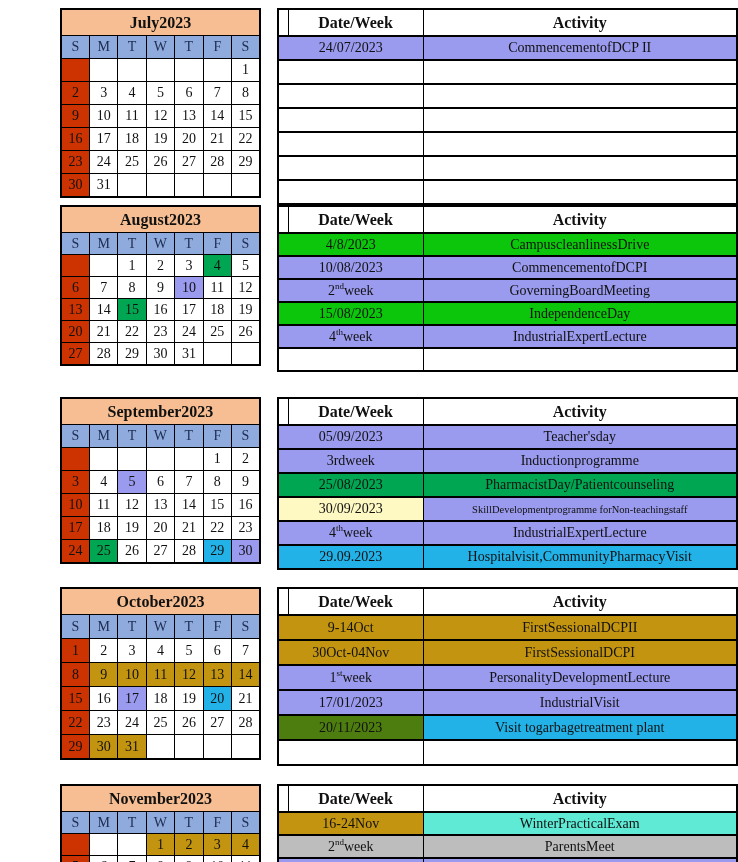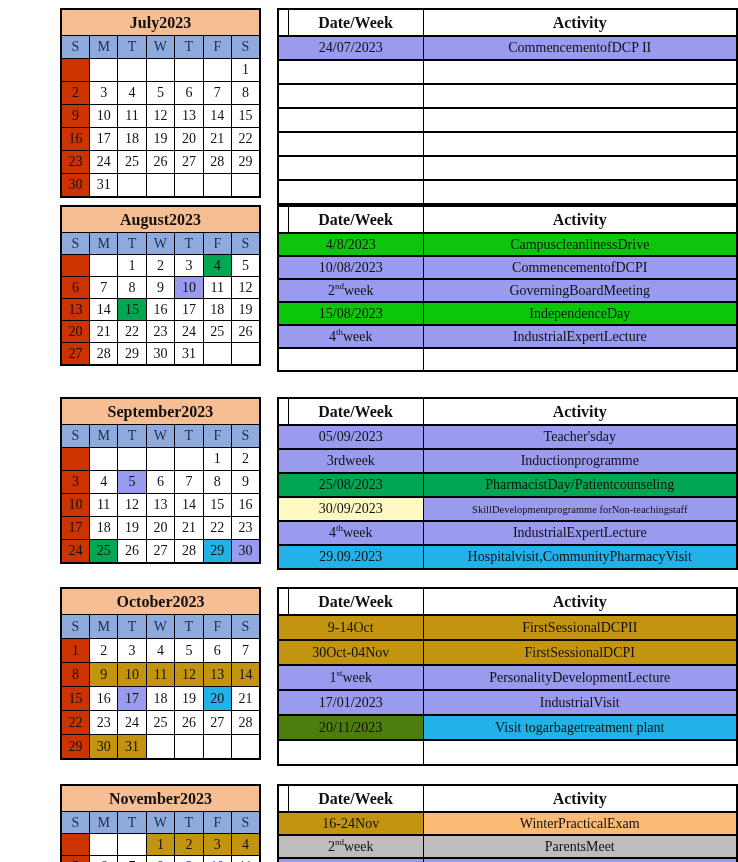--- a/index.html
+++ b/index.html
@@ -527,21 +527,21 @@
     <tbody>
       <tr class="act-header-row">
         <td></td>
         <td>Date/Week</td>
         <td>Activity</td>
       </tr>
     </tbody>
     <tbody class="act-rows">
         <tr>
           <td colspan="2" style="background: rgb(195, 148, 16);">16-24Nov</td>
-          <td style="background: #fdba74;">WinterPracticalExam</td>
+          <td style="background: #5eead4;">WinterPracticalExam</td>
         </tr>
         <tr>
           <td colspan="2" style="background: rgb(189, 189, 189);"><span>2</span><sup>nd</sup><span>week</span></td>
           <td style="background: rgb(189, 189, 189);">ParentsMeet</td>
         </tr>
         <tr>
           <td colspan="2" style="background: rgb(154, 154, 238);"><span>2</span><sup>nd</sup><span>week</span></td>
           <td style="background: rgb(154, 154, 238);">AlumniExpertLecture</td>
         </tr>
       </tbody>

